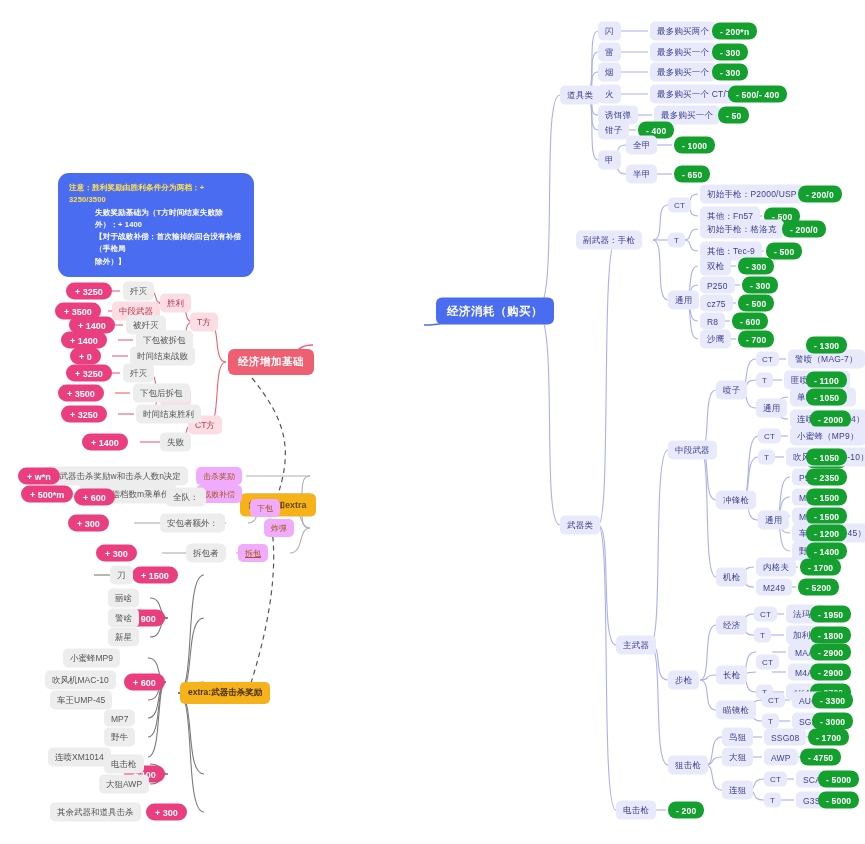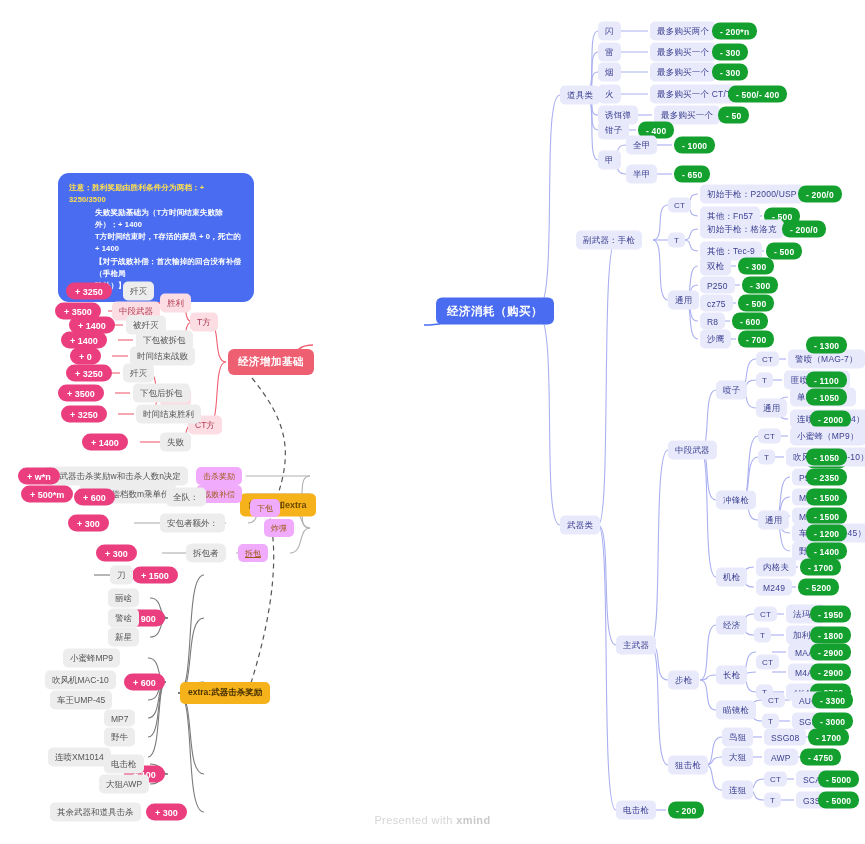--- a/index.html
+++ b/index.html
@@ -272,21 +272,20 @@
         <path d="M124 764 H 110"></path>
           <path d="M124 784 H 106"></path>
         <path d="M168 812 H 146"></path>
       </g>
     </g>
   </svg>
 
   <div class="note" style="left:58px; top:173px; width:196px;">
     <div><span class="hl">注意：胜利奖励由胜利条件分为两档：+ 3250/3500</span></div>
     <div style="padding-left:26px;">失败奖励基础为（T方时间结束失败除外）：+ 1400</div>
-    <div style="padding-left:26px;">T方时间结束时，T存活的探员 + 0，死亡的 + 1400</div>
     <div style="padding-left:26px;">【对于战败补偿：首次输掉的回合没有补偿（手枪局</div>
     <div style="padding-left:26px;">除外）】</div>
   </div>
 
 
   <div class="node l1-blue" style="left:436px; top:311px;">经济消耗（购买）</div>
   <div class="node l1-red" style="left:228px; top:362px;">经济增加基础</div>
   <div class="node l1-orange" style="left:240px; top:505px;">经济增加extra</div>
   <div class="node l1-orange2" style="left:180px; top:693px;">extra:武器击杀奖励</div>
 
@@ -499,18 +498,14 @@
   <div class="node b-lab sm" style="left:764px; top:779px;">CT</div>
   <div class="node b-lab" style="left:796px; top:779px;">SCAR-20</div>
   <div class="node b-val" style="left:818px; top:779px;">- 5000</div>
   <div class="node b-lab sm" style="left:764px; top:800px;">T</div>
   <div class="node b-lab" style="left:796px; top:800px;">G3SG1</div>
   <div class="node b-val" style="left:818px; top:800px;">- 5000</div>
 
   <div class="node b-lab" style="left:616px; top:810px;">电击枪</div>
   <div class="node b-val" style="left:668px; top:810px;">- 200</div>
 
-  <div class="footer">
-    <span>Presented with</span>
-    <b>xmind</b>
-  </div>
 
 </div>
 
 </body></html>

